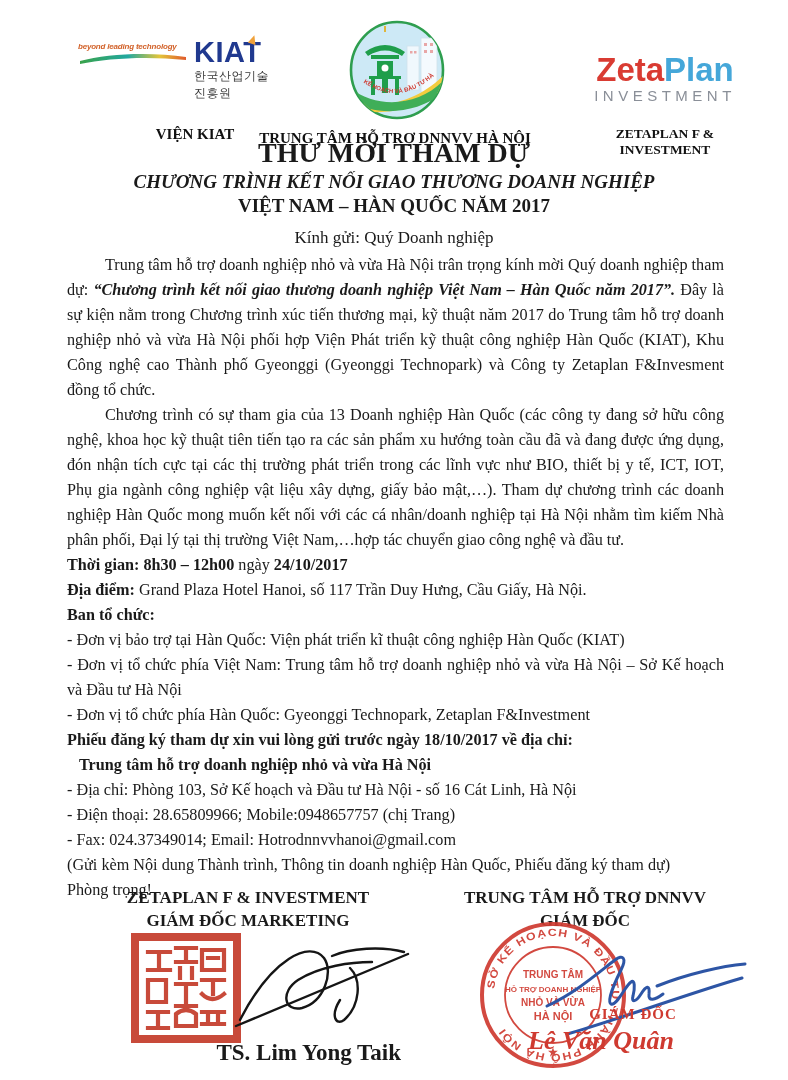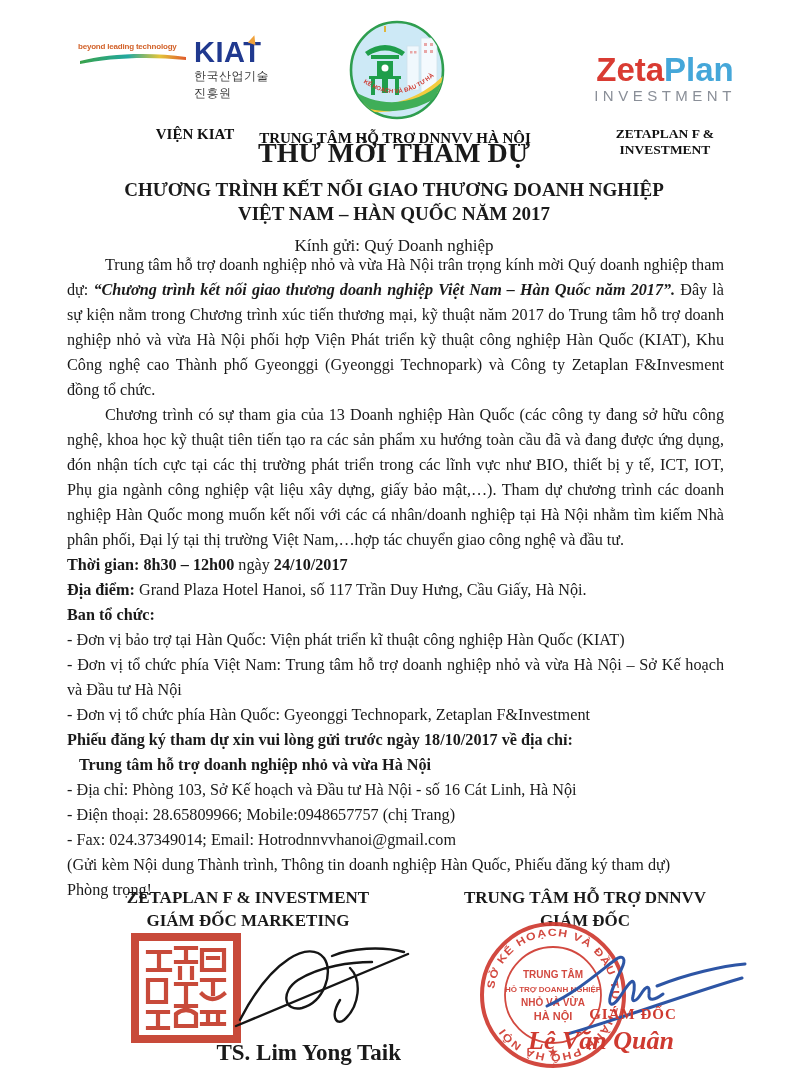--- a/index.html
+++ b/index.html
@@ -3,41 +3,41 @@
 <meta charset="utf-8">
 <style>
   html,body{margin:0;padding:0;background:#888;}
   .page{position:relative;width:788px;height:1080px;background:#ffffff;margin:0 auto;
         font-family:"Liberation Serif",serif;color:#1a1a1a;overflow:hidden;}
   
   .header{position:absolute;top:18px;left:0;width:788px;height:120px;}
   .logo-kiat{position:absolute;left:78px;top:20px;width:195px;}
   .kiat-row{display:flex;align-items:flex-start;}
   .kiat-left{width:112px;padding-top:4px;}
-  .kiat-tagline{font-family:"Liberation Sans",sans-serif;font-weight:bold;
+  .kiat-tagline{font-family:"Liberation Sans",sans-serif;font-style:italic;font-weight:bold;
                 font-size:8px;color:#d2622a;white-space:nowrap;letter-spacing:-0.2px;}
   .kiat-word{position:relative;font-family:"Liberation Sans",sans-serif;font-weight:bold;
              font-size:29px;color:#20398f;line-height:28px;letter-spacing:0.5px;}
   .kiat-tick{position:absolute;top:-3px;right:16px;width:0;height:0;border-left:4px solid transparent;
              border-right:4px solid transparent;border-bottom:9px solid #f0a13a;transform:rotate(18deg);}
   .kiat-korean{font-family:"DejaVu Sans",sans-serif;font-size:12px;color:#3a3a3a;margin-top:2px;letter-spacing:0.5px;}
   .caption{font-weight:bold;font-size:15px;color:#111;}
   .cap-kiat{position:absolute;left:100px;top:108px;width:190px;}
   .logo-center{position:absolute;left:347px;top:0px;width:100px;height:104px;}
   .cap-center{position:absolute;left:230px;top:112px;width:330px;text-align:center;}
   .logo-zeta{position:absolute;left:585px;top:28px;width:160px;text-align:center;margin-top:8px;}
   .zeta-word{font-family:"Liberation Sans",sans-serif;font-weight:bold;font-size:33px;line-height:32px;}
   .zeta-red{color:#d93b32;}
   .zeta-blue{color:#45a7d9;}
   .zeta-sub{font-family:"Liberation Sans",sans-serif;font-size:15px;color:#8a8f98;letter-spacing:4.5px;margin-top:1px;}
   .cap-zeta{position:absolute;left:570px;top:108px;width:190px;text-align:center;font-size:13.5px;}
   
   .titleblock{position:absolute;top:136px;left:0;width:788px;text-align:center;}
   .t-main{font-weight:bold;font-size:28px;line-height:34px;}
-  .t-sub{font-weight:bold;font-size:19px;line-height:24px;margin-top:8px;}
+  .t-sub{font-weight:bold;font-size:19px;line-height:24px;margin-top:0;font-style:italic;}
   .t-sub2{font-weight:bold;font-size:19px;line-height:24px;}
   .t-salut{font-size:17px;margin-top:10px;}
   
   .body{position:absolute;top:253px;left:67px;width:657px;font-size:16.2px;line-height:25px;
         text-align:justify;}
   .body p{margin:0;}
   .indent{text-indent:38px;}
   .bi{font-weight:bold;font-style:italic;}
   b{font-weight:bold;}
   .reg-center{font-weight:bold;padding-left:12px;}

